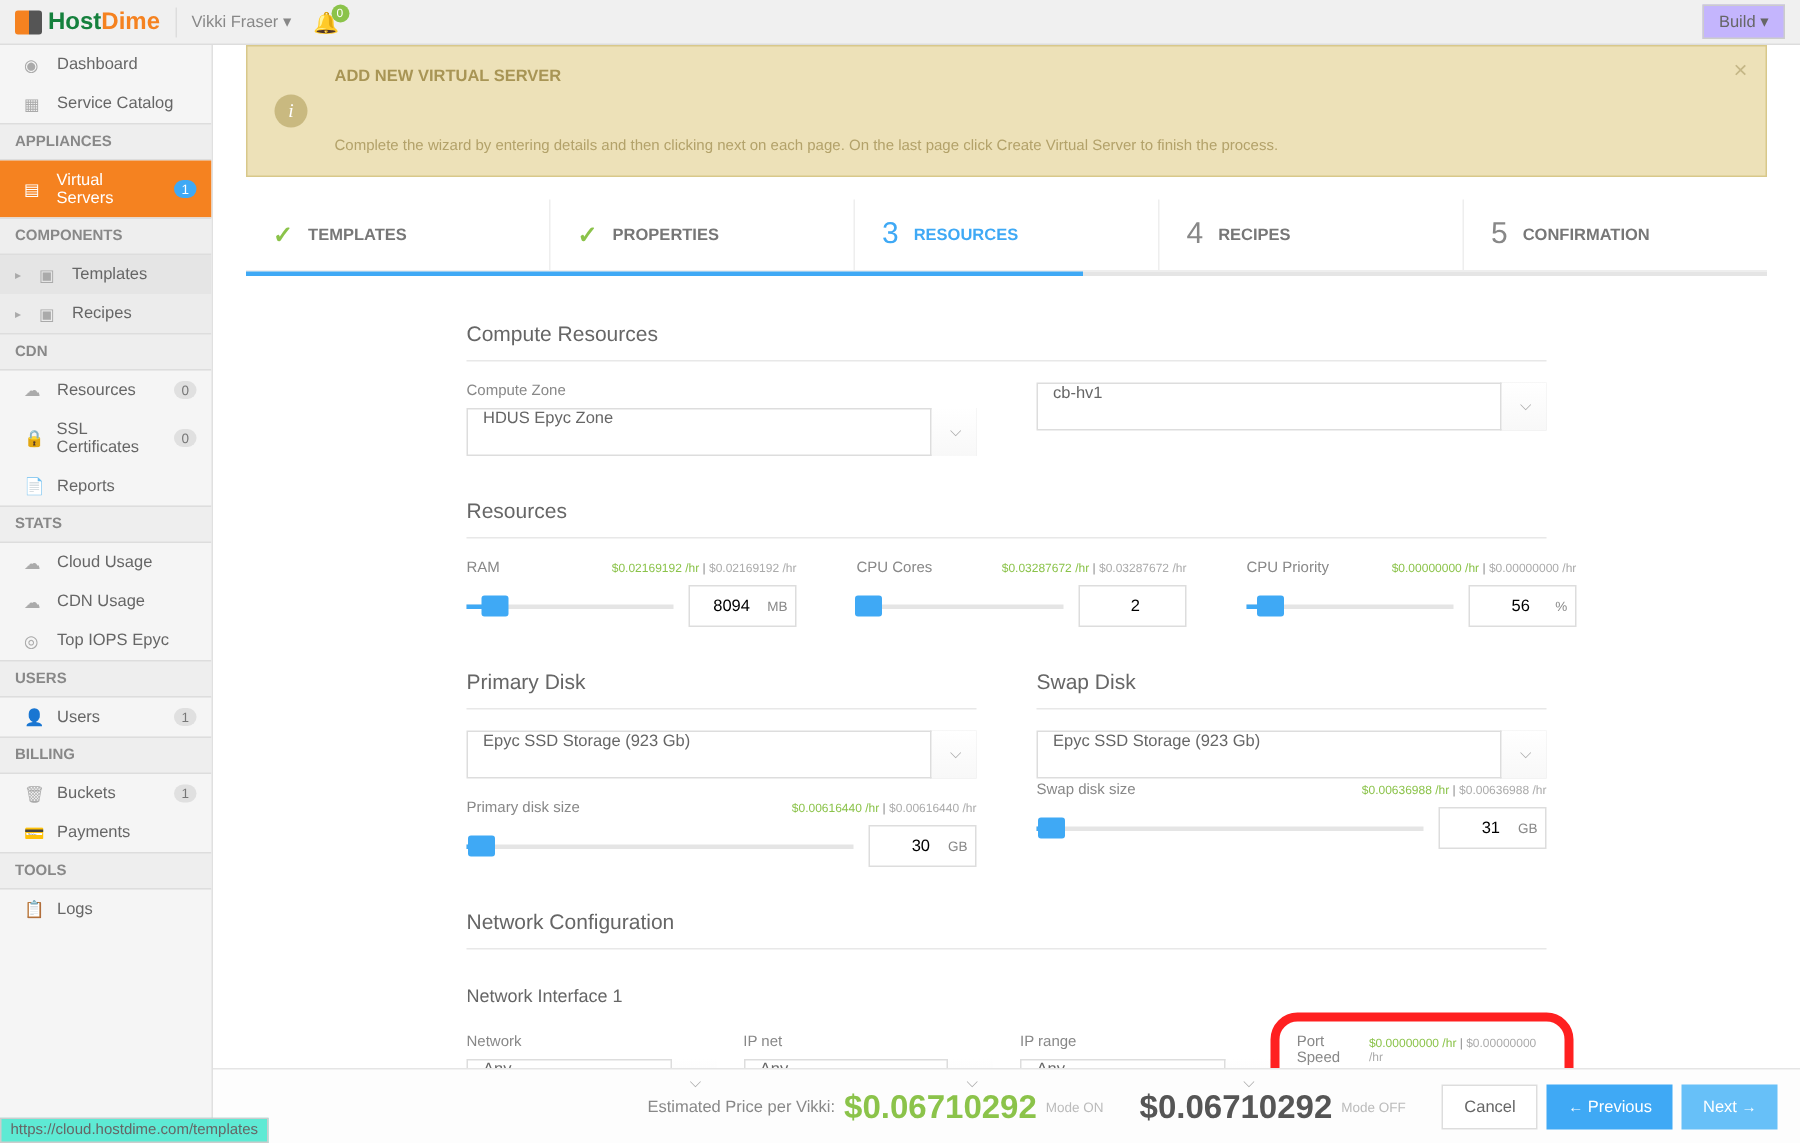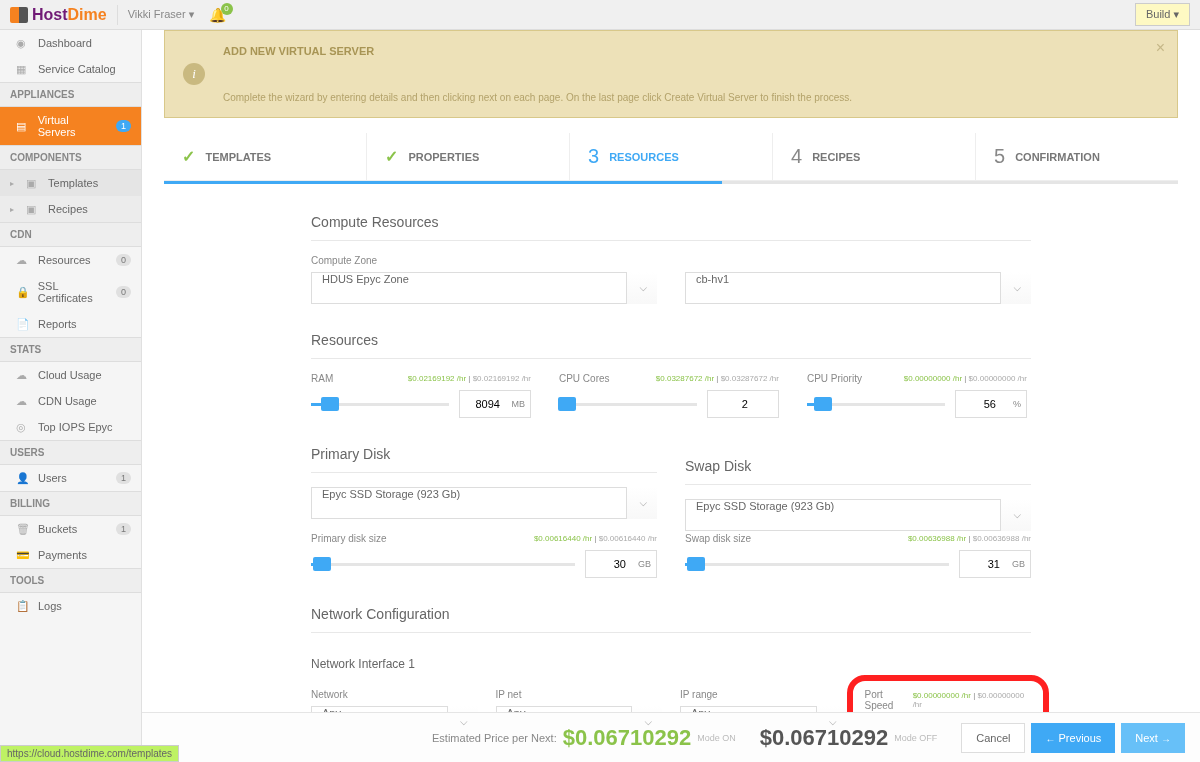--- a/index.html
+++ b/index.html
@@ -2,28 +2,28 @@
 <html><head>
 <meta charset="utf-8">
 <style>
 * { box-sizing: border-box; margin: 0; padding: 0; }
 body { font-family: Arial, sans-serif; font-size: 11px; color: #4a4a4a; background: #f9f9f9; }
 
 
 .topbar { height: 30px; background: #f0f0f0; border-bottom: 1px solid #ddd; display: flex; align-items: center; padding: 0 10px; }
 .logo { display: flex; align-items: center; gap: 4px; font-weight: bold; font-size: 16px; }
 .logo .icon-part { width: 18px; height: 16px; background: linear-gradient(90deg, #f58220 50%, #555 50%); border-radius: 2px; }
-.logo .host { color: #701a75; }
+.logo .host { color: #15803d; }
 .logo .dime { color: #f58220; }
 .topbar .divider { width: 1px; height: 20px; background: #ddd; margin: 0 10px; }
 .user-menu { color: #888; font-size: 11px; cursor: pointer; }
 .notif { margin-left: 15px; position: relative; color: #bbb; font-size: 14px; }
 .notif .badge { position: absolute; top: -4px; right: -6px; background: #8bc34a; color: #fff; font-size: 8px; width: 12px; height: 12px; border-radius: 50%; display: flex; align-items: center; justify-content: center; }
 .topbar .right { margin-left: auto; }
-.build-btn { background: #fef9c3; border: 1px solid #ccc; padding: 4px 10px; font-size: 11px; color: #666; cursor: pointer; }
+.build-btn { background: #c4b5fd; border: 1px solid #ccc; padding: 4px 10px; font-size: 11px; color: #666; cursor: pointer; }
 
 
 .container { display: flex; height: calc(100vh - 30px); }
 .sidebar { width: 142px; background: #f5f5f5; border-right: 1px solid #e0e0e0; overflow-y: auto; font-size: 11px; flex-shrink: 0; }
 .main { flex: 1; background: #fff; overflow-y: auto; position: relative; padding-bottom: 60px; }
 
 
 .sb-item { padding: 7px 10px 7px 16px; display: flex; align-items: center; gap: 8px; color: #666; cursor: pointer; }
 .sb-item .sb-icon { width: 14px; height: 12px; color: #aaa; display: inline-flex; align-items: center; }
 .sb-heading { padding: 6px 10px; font-size: 10px; font-weight: bold; color: #888; background: #eee; border-top: 1px solid #ddd; border-bottom: 1px solid #ddd; }
@@ -56,21 +56,21 @@
 .step.active .step-num { color: #3fa9f5; font-size: 20px; font-weight: normal; }
 .step .step-num { font-size: 20px; color: #888; font-weight: normal; }
 
 
 .progress { height: 3px; background: #e5e5e5; margin: 0 22px 20px; }
 .progress .fill { height: 100%; background: #3fa9f5; width: 55%; }
 
 
 .form-content { max-width: 780px; margin: 0 auto; padding: 0 30px; }
 .form-section-title { font-size: 14px; color: #666; padding: 10px 0; border-bottom: 1px solid #e8e8e8; margin-bottom: 14px; margin-top: 10px; }
-.form-row { display: flex; gap: 28px; margin-bottom: 18px; align-items: flex-end; }
+.form-row { display: flex; gap: 40px; margin-bottom: 18px; }
 .form-col { flex: 1; }
 .form-col.third { flex: 0 0 calc(33.33% - 20px); }
 .field-label { font-size: 10px; color: #888; margin-bottom: 6px; display: flex; justify-content: space-between; align-items: center; }
 .price-info { font-size: 8px; }
 .price-info .green { color: #8bc34a; }
 .price-info .gray { color: #aaa; }
 .select-wrap { position: relative; }
 .select-wrap select, .select-like { width: 100%; height: 32px; border: 1px solid #ddd; background: #fff; padding: 0 30px 0 10px; font-size: 11px; color: #666; appearance: none; cursor: pointer; }
 .select-wrap::after { content: ""; position: absolute; right: 0; top: 0; width: 30px; height: 32px; border-left: 1px solid #ddd; pointer-events: none; background: linear-gradient(#fff,#f8f8f8); }
 .select-wrap .chev { position: absolute; right: 10px; top: 50%; transform: translateY(-50%); color: #aaa; font-size: 10px; pointer-events: none; z-index: 2; }
@@ -96,21 +96,21 @@
 .footer-bar .price-big { font-size: 22px; margin: 0 6px; font-weight: bold; }
 .footer-bar .price-on { color: #8bc34a; }
 .footer-bar .price-off { color: #555; }
 .footer-bar .mode { font-size: 9px; color: #bbb; margin-right: 18px; }
 .footer-bar .btn { height: 30px; padding: 0 14px; font-size: 11px; border: none; cursor: pointer; margin-left: 6px; }
 .footer-bar .btn-cancel { background: #fff; border: 1px solid #ddd; color: #666; }
 .footer-bar .btn-prev { background: #3fa9f5; color: #fff; }
 .footer-bar .btn-next { background: #67c0f8; color: #fff; }
 .footer-bar .btn .arrow { font-size: 10px; }
 
-.status-url { position: fixed; bottom: 0; left: 0; font-size: 10px; color: #666; background: #bef264; padding: 2px 6px; border: 1px solid #ccc; z-index: 100; }
+.status-url { position: fixed; bottom: 0; left: 0; font-size: 10px; color: #666; background: #5eead4; padding: 2px 6px; border: 1px solid #ccc; z-index: 100; }
 </style>
 </head>
 <body>
 
 <div class="topbar">
   <div class="logo">
     <span class="icon-part"></span>
     <span><span class="host">Host</span><span class="dime">Dime</span></span>
   </div>
   <div class="divider"></div>
@@ -396,21 +396,21 @@
           </div>
 
         </div>
       </div>
 
     </div>
   </div>
 </div>
 
 <div class="footer-bar">
-  <span class="est-label">Estimated Price per Next:</span>
+  <span class="est-label">Estimated Price per Vikki:</span>
   <span class="price-big price-on">$0.06710292</span>
   <span class="mode">Mode ON</span>
   <span class="price-big price-off">$0.06710292</span>
   <span class="mode">Mode OFF</span>
   <button class="btn btn-cancel">Cancel</button>
   <button class="btn btn-prev"><span class="arrow">←</span> <span>Previous</span></button>
   <button class="btn btn-next"><span>Next</span> <span class="arrow">→</span></button>
 </div>
 
 <div class="status-url">https://cloud.hostdime.com/templates</div>

